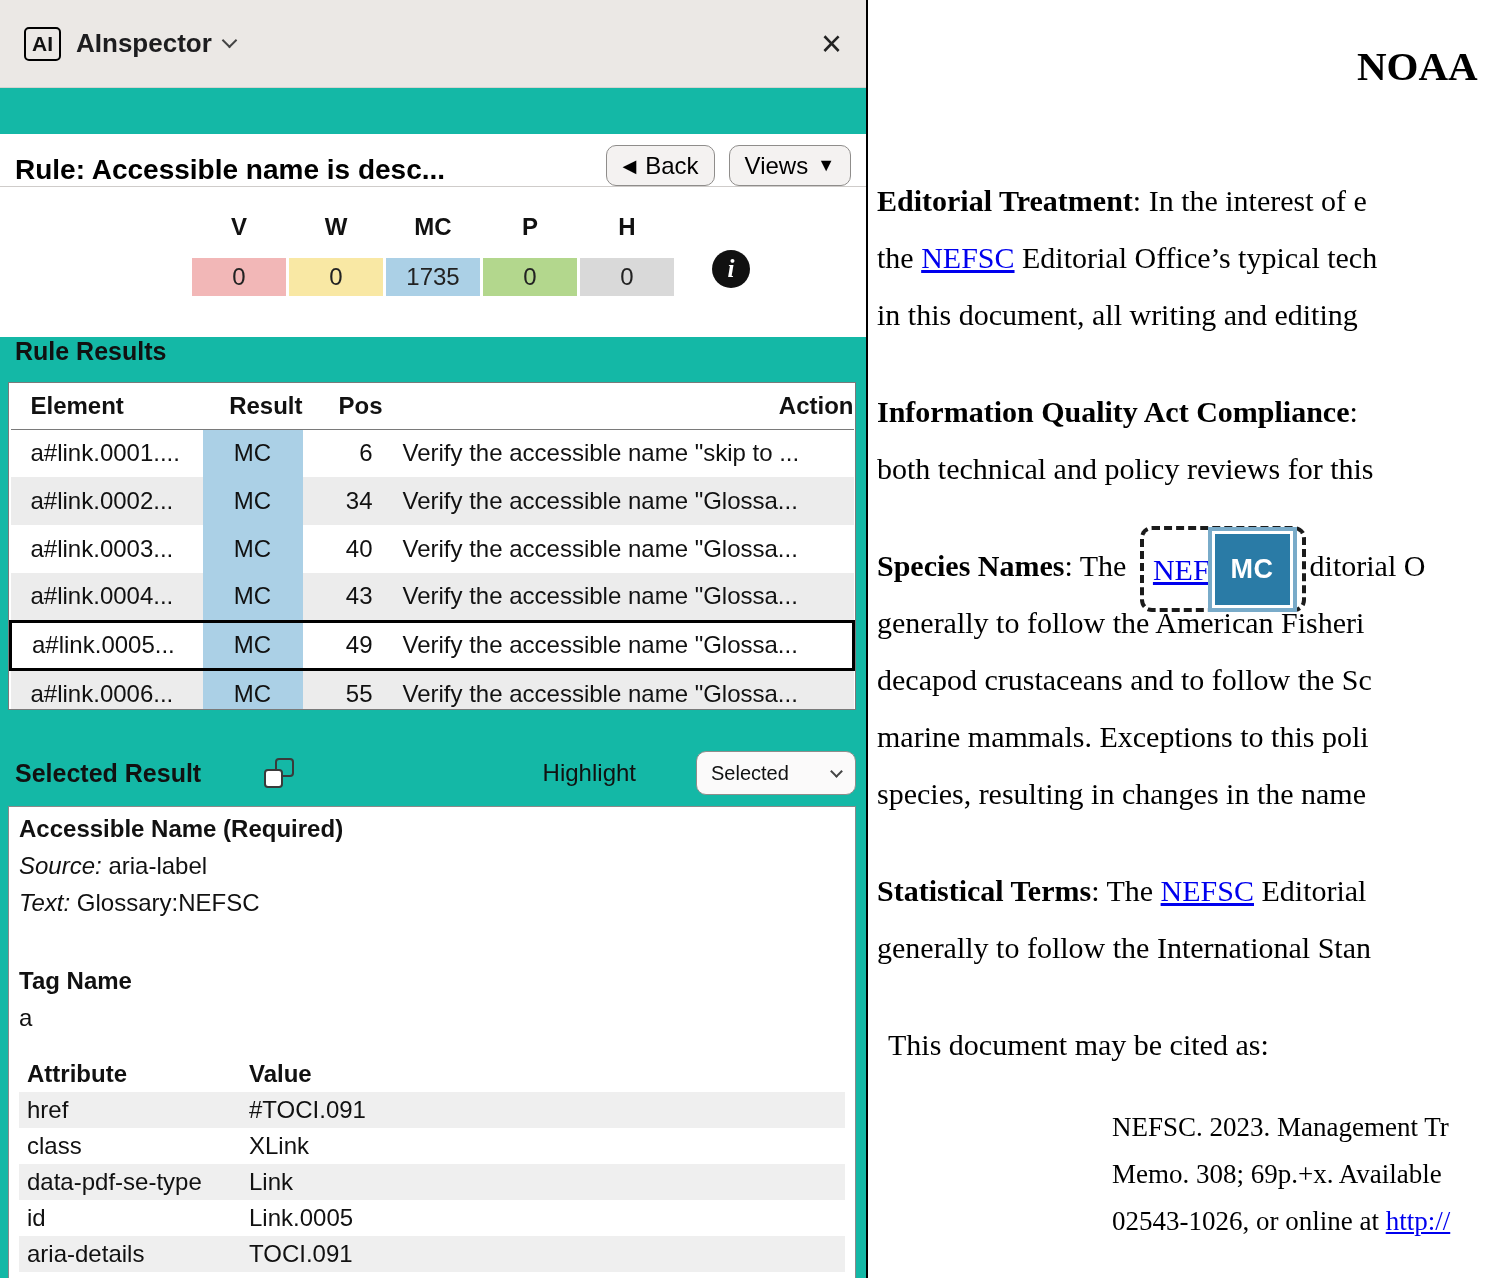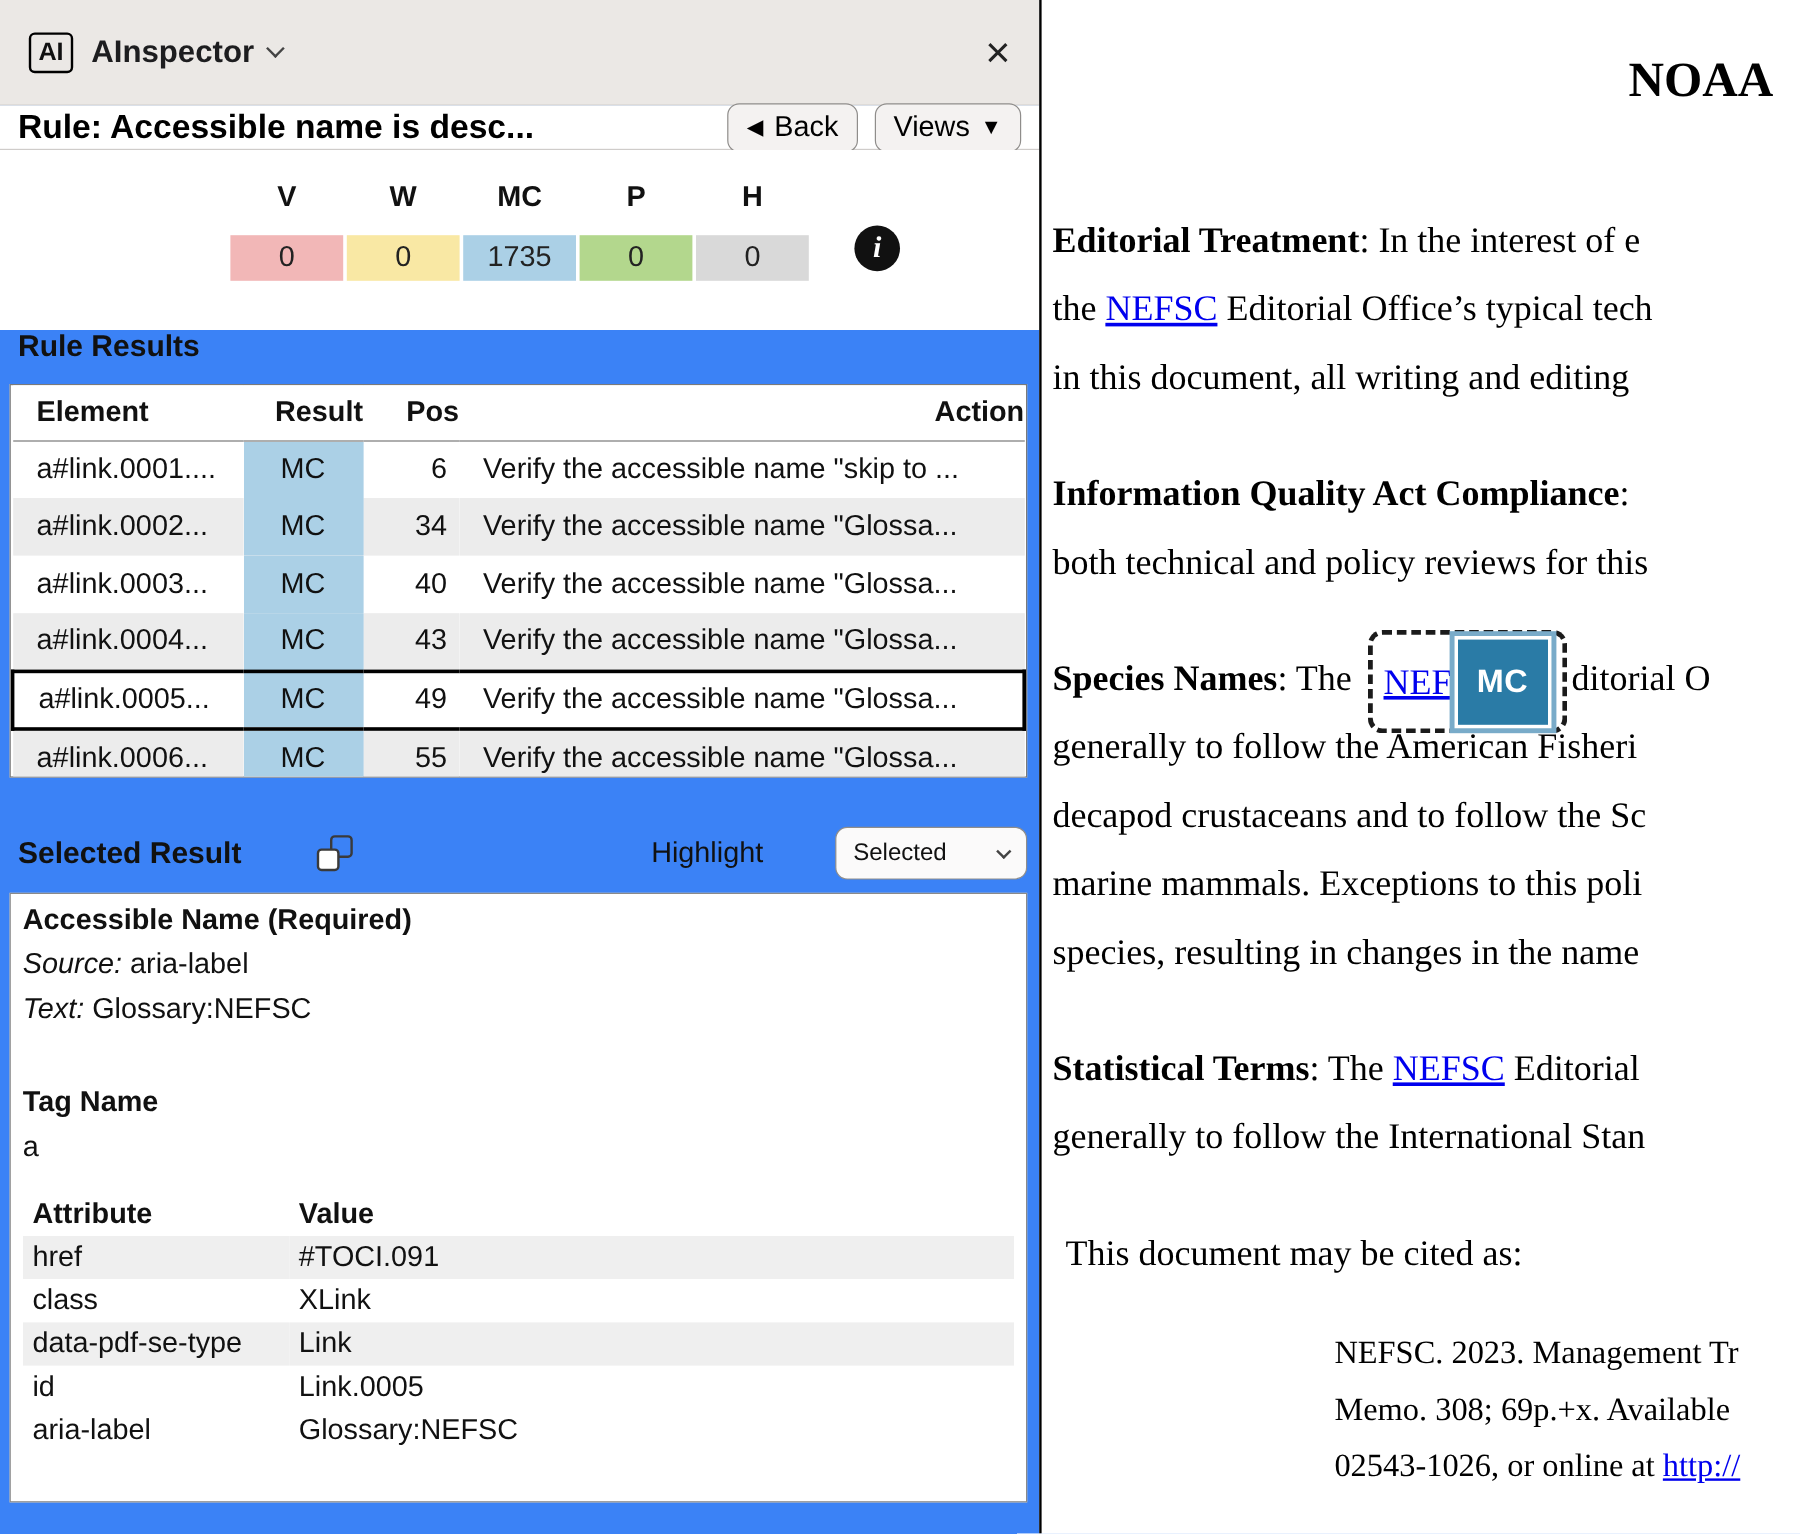--- a/index.html
+++ b/index.html
@@ -1,30 +1,30 @@
 <!DOCTYPE html>
 <html><head>
 <meta charset="utf-8">
 <style>
   * { margin:0; padding:0; box-sizing:border-box; }
   html,body { width:1500px; height:1278px; background:#fff; }
   body { font-family:"Liberation Sans",sans-serif; color:#111; }
   .app { position:relative; width:1500px; height:1278px; overflow:hidden; }
 
   
-  .sidebar { position:absolute; left:0; top:0; width:866px; height:1278px; background:#3b82f6; overflow:hidden; }
+  .sidebar { position:absolute; left:0; top:0; width:866px; height:1278px; background:#14b8a6; overflow:hidden; }
 
   .titlebar { height:88px; background:#ebe8e5; display:flex; align-items:center; padding:0 24px; border-bottom:1px solid #d6d3d0; }
   .logo { border:2.5px solid #000; border-radius:5px; font-weight:bold; font-size:21px; padding:3px 6px; color:#111; background:transparent; }
   .app-name { font-size:26px; font-weight:600; margin-left:15px; color:#1d1d1f; }
   .chev-css { display:inline-block; width:11px; height:11px; border-right:2.5px solid #444; border-bottom:2.5px solid #444; transform:rotate(45deg); }
   .titlebar .chev-css { margin-left:12px; margin-top:-6px; }
   .close-x { margin-left:auto; font-size:36px; line-height:1; color:#222; background:none; border:none; cursor:pointer; font-family:"Liberation Sans",sans-serif; }
 
-  .rulebar { height:37px; display:flex; align-items:center; padding:0 15px 0 15px; border-bottom:1px solid #cfccca; background:#fff; }
+  .rulebar { height:53px; display:flex; align-items:flex-end; padding:0 15px 0 15px; border-bottom:1px solid #cfccca; background:#fff;margin-top:46px; }
   .rule-title { font-size:28px; font-weight:bold; color:#000; flex:1; white-space:nowrap; overflow:hidden; }
   .btn { height:41px; border:1.5px solid #8f8d8b; border-radius:10px; background:#f4f2f1; font-size:24px; color:#000; padding:0 15px; display:flex; align-items:center; gap:9px; cursor:pointer; font-family:"Liberation Sans",sans-serif; }
   .btn .glyph { font-size:18px; }
   .btn.back { margin-right:14px; }
 
   .summary { position:relative; height:150px; background:#fff; }
   .sum-cols { position:absolute; left:192px; top:26px; display:flex; gap:3px; }
   .sum-col { width:94px; text-align:center; }
   .sum-label { font-weight:bold; font-size:24px; height:30px; margin-bottom:15px; }
   .sum-val { height:38px; font-size:24px; display:flex; align-items:center; justify-content:center; color:#222; }
@@ -236,20 +236,24 @@
               <td>class</td>
               <td>XLink</td>
             </tr>
             <tr class="alt">
               <td>data-pdf-se-type</td>
               <td>Link</td>
             </tr>
             <tr>
               <td>id</td>
               <td>Link.0005</td>
+            </tr>
+            <tr class="alt">
+              <td>aria-details</td>
+              <td>TOCI.091</td>
             </tr>
             <tr>
               <td>aria-label</td>
               <td>Glossary:NEFSC</td>
             </tr>
           </tbody>
       </table>
     </div>
 
   </aside>

